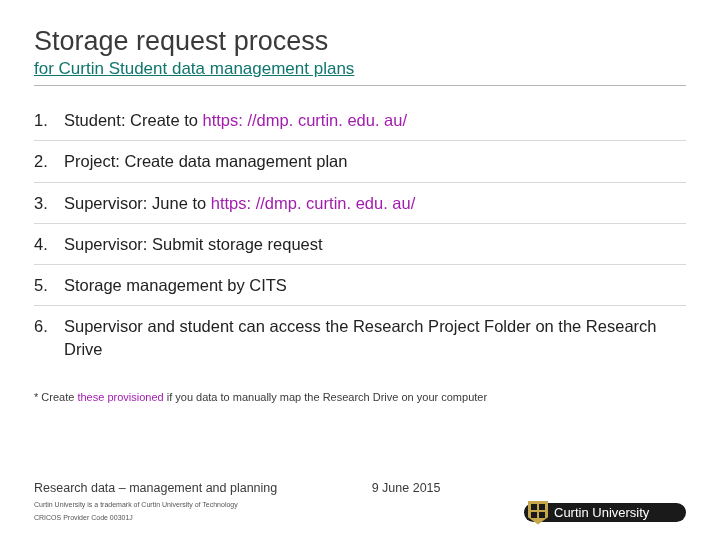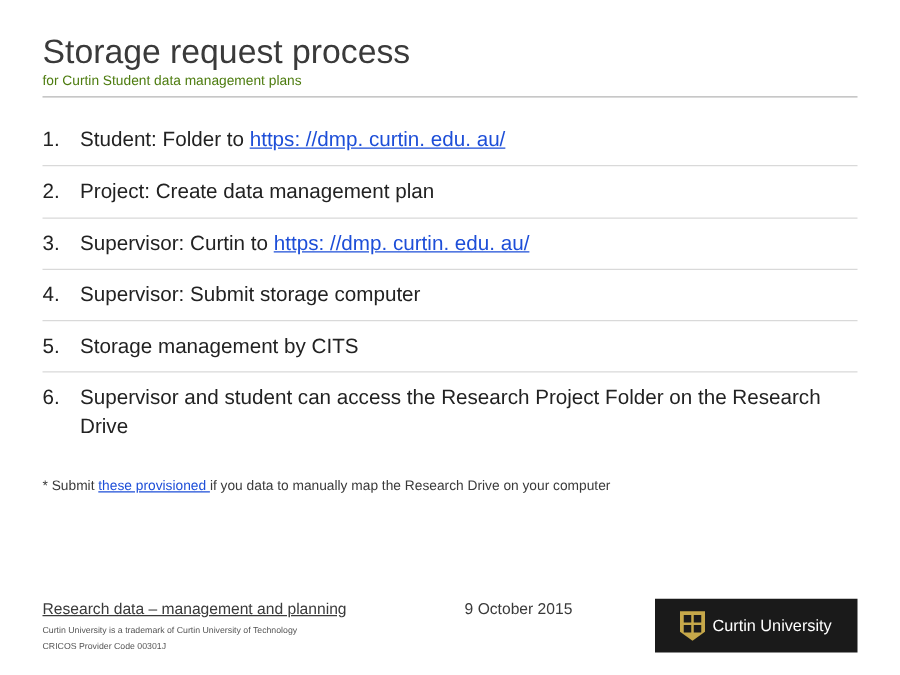--- a/index.html
+++ b/index.html
@@ -15,23 +15,24 @@
   .slide {
     padding: 26px 34px 0 34px;
   }
   h1.title {
     font-size: 27px;
     font-weight: 400;
     color: #3a3a3a;
     margin-bottom: 2px;
   }
   .subtitle {
-    font-size: 11px;
-    color: #4d7c0f;
+    font-size: 17px;
+    color: #0f766e;
     padding-bottom: 6px;
+    text-decoration: underline;
   }
   .title-block {
     border-bottom: 1px solid #b5b5b5;
     margin-bottom: 14px;
   }
   ol.steps {
     list-style: none;
     counter-reset: step;
   }
   ol.steps > li {
@@ -45,63 +46,62 @@
   ol.steps > li::before {
     content: counter(step) ".";
     position: absolute;
     left: 0;
     top: 9px;
   }
   ol.steps > li:last-child {
     border-bottom: none;
   }
   .link {
-    text-decoration: underline;
-    color: #1d4ed8;
+    color: #a21caf;
   }
   .footnote {
     font-size: 11px;
     color: #3a3a3a;
     margin-top: 22px;
   }
   .footer {
     position: absolute;
     left: 34px;
     right: 34px;
     bottom: 18px;
   }
   .footer-line1 {
     font-size: 12.5px;
     color: #3a3a3a;
-    text-decoration: underline;
   }
   .footer-date {
     display: inline-block;
     margin-left: 90px;
     font-size: 12.5px;
     color: #3a3a3a;
   }
   .footer-small {
     font-size: 7px;
     color: #555;
     margin-top: 4px;
     line-height: 1.3;
   }
   .logo-box {
     position: absolute;
     right: 0;
     bottom: 0;
     width: 162px;
-    height: 43px;
+    height: 19px;
     background: #1a1a1a;
     color: #fff;
     display: flex;
     align-items: center;
-    padding: 0 20px;
+    padding: 0 4px;
     gap: 6px;
+    border-radius: 15px;
   }
   .shield {
     width: 20px;
     height: 24px;
     background: #c6a84a;
     clip-path: polygon(0 0, 100% 0, 100% 70%, 50% 100%, 0 70%);
     position: relative;
     flex-shrink: 0;
   }
   .shield::after {
@@ -122,48 +122,48 @@
 <body>
 
 <div class="slide">
   <div class="title-block">
     <h1 class="title">Storage request process</h1>
     <div class="subtitle">for Curtin Student data management plans</div>
   </div>
 
   <ol class="steps">
     <li>
-      <span>Student: Folder to </span><span class="link">https: //dmp. curtin. edu. au/</span>
+      <span>Student: Create to </span><span class="link">https: //dmp. curtin. edu. au/</span>
     </li>
     <li>
       <span>Project: Create data management plan</span>
     </li>
     <li>
-      <span>Supervisor: Curtin to </span><span class="link">https: //dmp. curtin. edu. au/</span>
+      <span>Supervisor: June to </span><span class="link">https: //dmp. curtin. edu. au/</span>
     </li>
     <li>
-      <span>Supervisor: Submit storage computer</span>
+      <span>Supervisor: Submit storage request</span>
     </li>
     <li>
       <span>Storage management by CITS</span>
     </li>
     <li>
       <span>Supervisor and student can access the Research Project Folder on the Research Drive</span>
     </li>
   </ol>
 
   <div class="footnote">
-    <span>* Submit </span><span class="link">these provisioned </span><span>if you data to manually map the Research Drive on your computer</span>
+    <span>* Create </span><span class="link">these provisioned </span><span>if you data to manually map the Research Drive on your computer</span>
   </div>
 </div>
 
 <div class="footer">
   <div>
     <span class="footer-line1">Research data – management and planning</span>
-    <span class="footer-date">9 October 2015</span>
+    <span class="footer-date">9 June 2015</span>
   </div>
   <div class="footer-small">Curtin University is a trademark of Curtin University of Technology</div>
   <div class="footer-small">CRICOS Provider Code 00301J</div>
 
   <div class="logo-box">
     <div class="shield"></div>
     <div class="logo-text">Curtin University</div>
   </div>
 </div>
 

